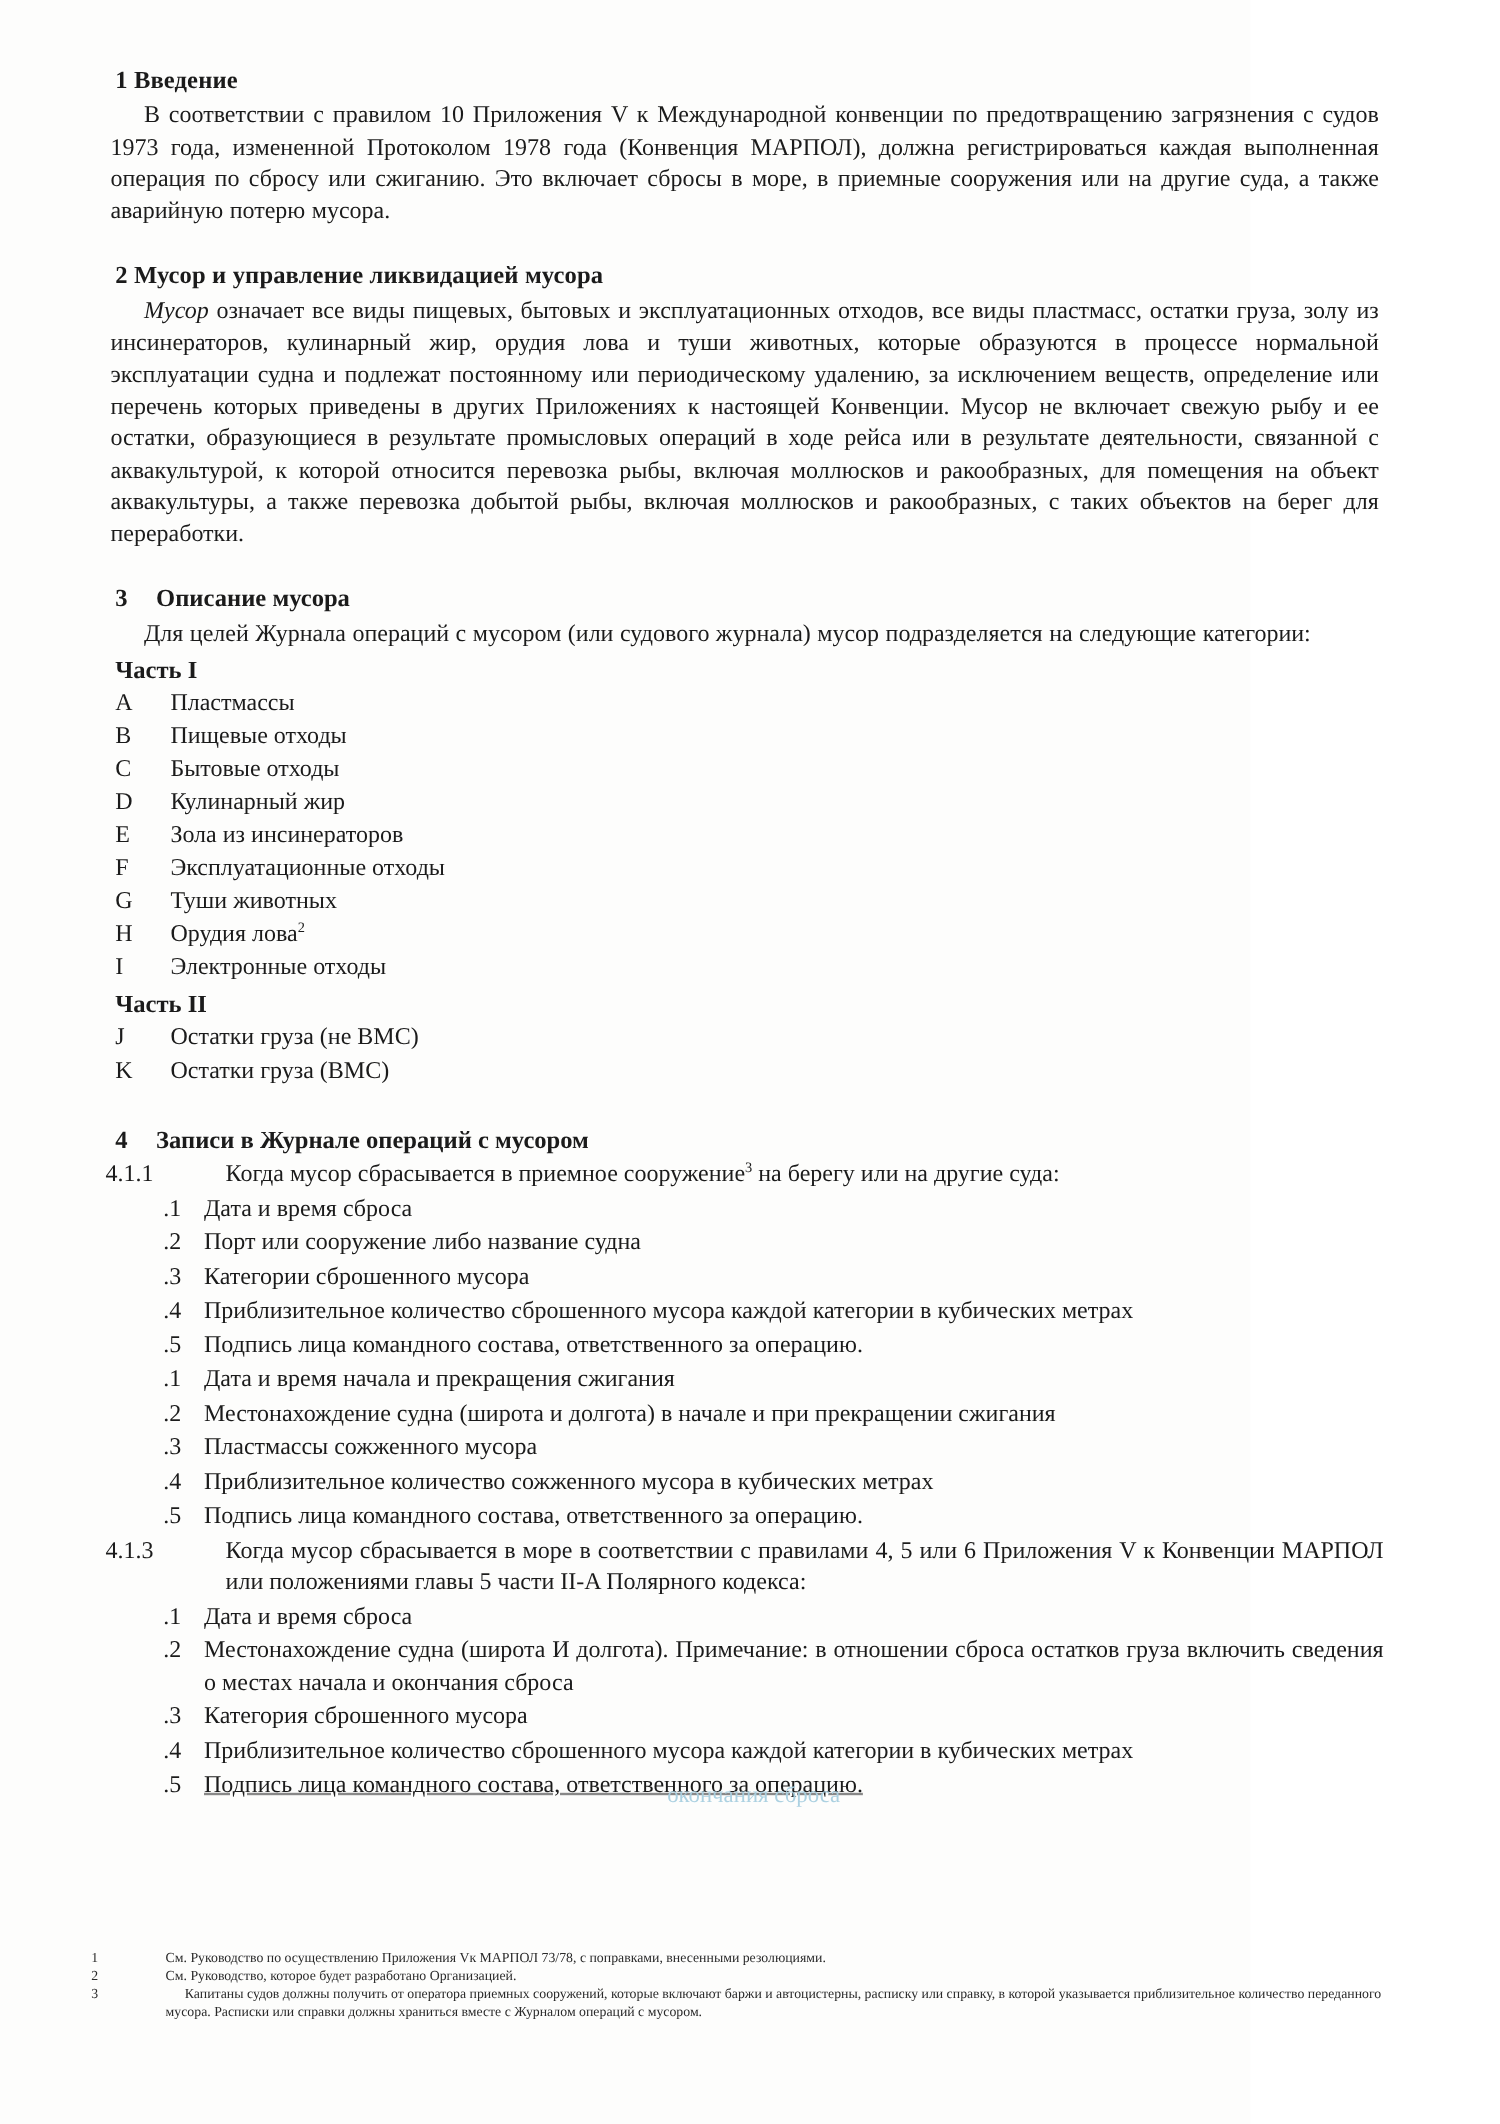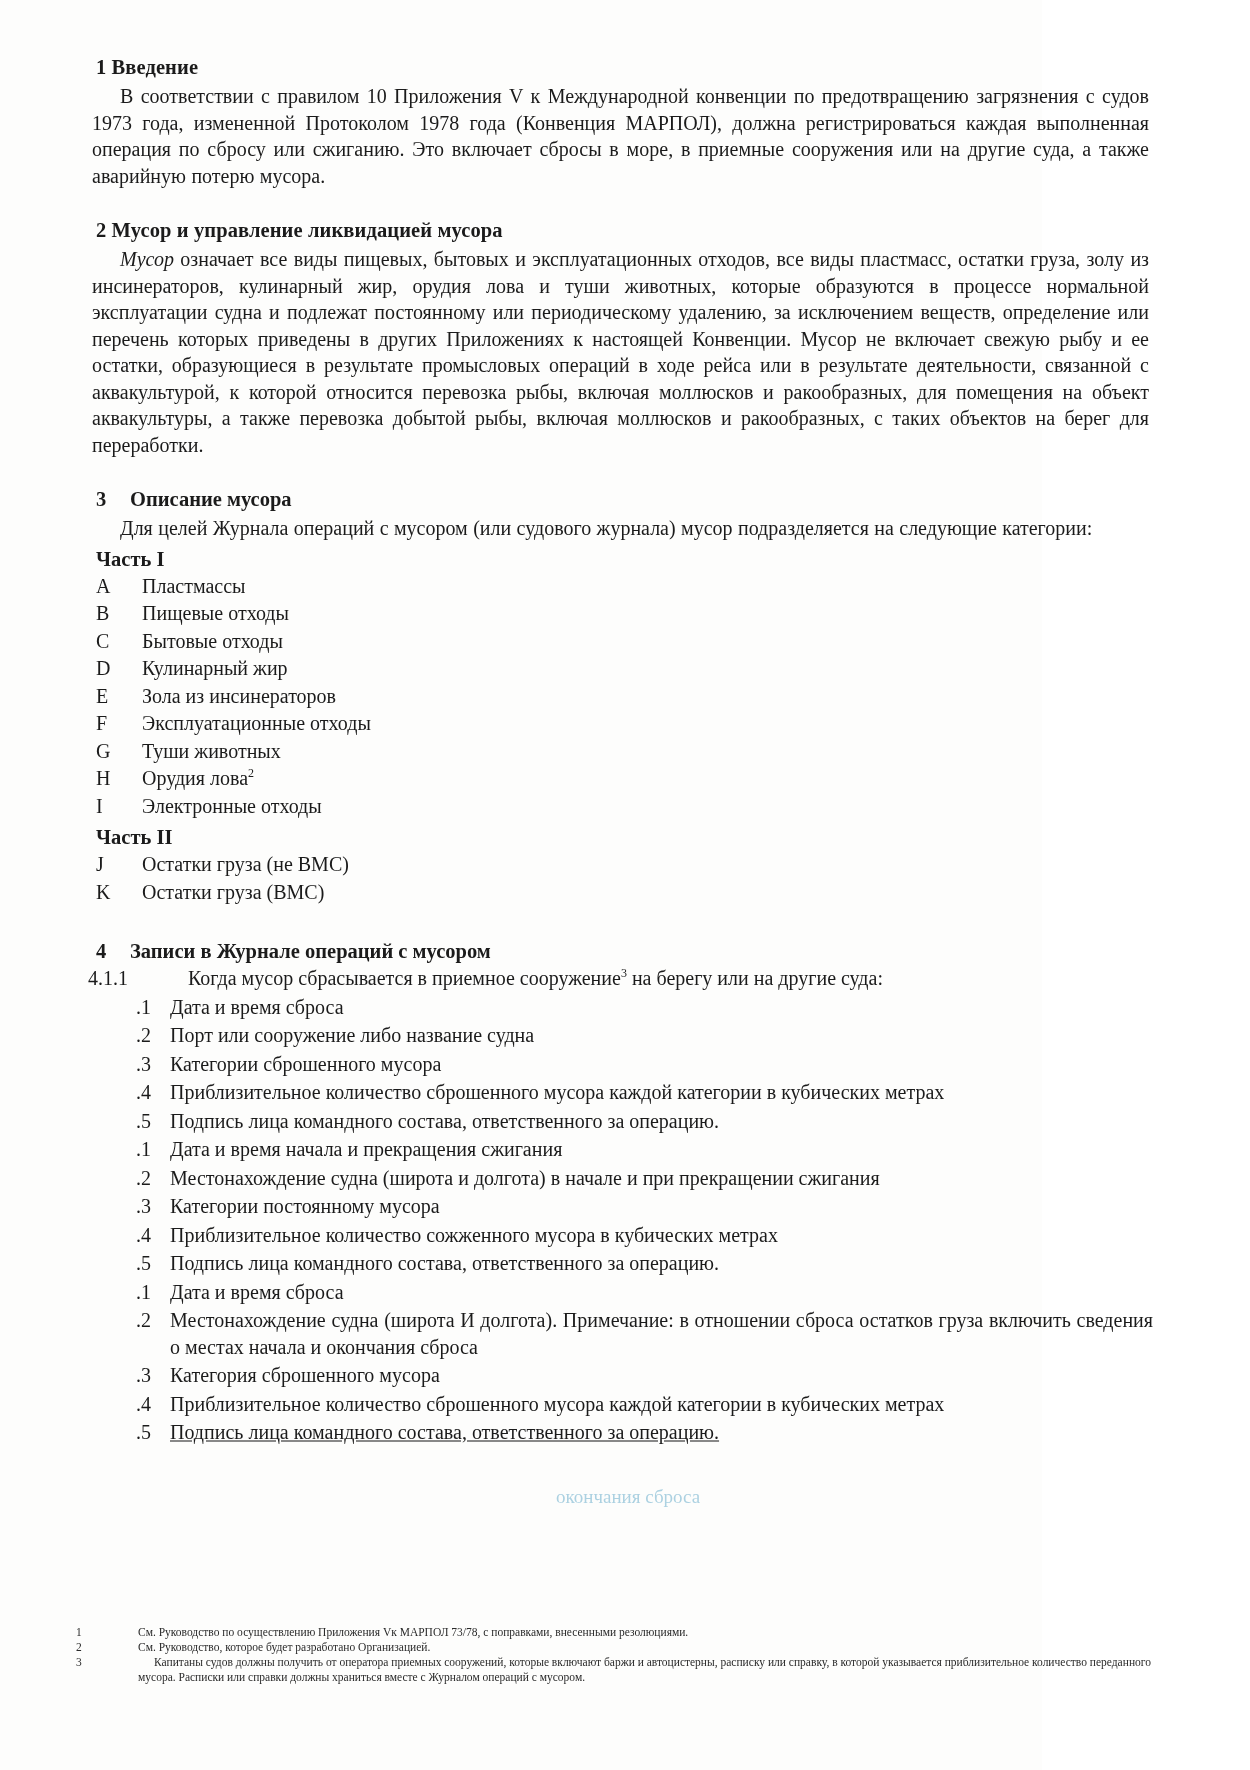--- a/index.html
+++ b/index.html
@@ -240,31 +240,35 @@
     <div class="num-item lvl3">
         <span class="tag">.1</span>
         <span class="txt">Дата и время начала и прекращения сжигания</span>
       </div>
     <div class="num-item lvl3">
         <span class="tag">.2</span>
         <span class="txt">Местонахождение судна (широта и долгота) в начале и при прекращении сжигания</span>
       </div>
     <div class="num-item lvl3">
         <span class="tag">.3</span>
-        <span class="txt">Категории постоянному мусора</span>
+        <span class="txt">Пластмассы сожженного мусора</span>
       </div>
     <div class="num-item lvl3">
         <span class="tag">.4</span>
         <span class="txt">Приблизительное количество сожженного мусора в кубических метрах</span>
       </div>
     <div class="num-item lvl3">
         <span class="tag">.5</span>
         <span class="txt">Подпись лица командного состава, ответственного за операцию.</span>
       </div>
 
+    <div class="num-item lvl2">
+      <span class="tag">4.1.3</span>
+      <span class="txt">Когда мусор сбрасывается в море в соответствии с правилами 4, 5 или 6 Приложения V к Конвенции МАРПОЛ или положениями главы 5 части II-A Полярного кодекса:</span>
+    </div>
 
     <div class="num-item lvl3">
         <span class="tag">.1</span>
         <span class="txt">Дата и время сброса</span>
       </div>
     <div class="num-item lvl3">
         <span class="tag">.2</span>
         <span class="txt">Местонахождение судна (широта И долгота). Примечание: в отношении сброса остатков груза включить сведения о местах начала и окончания сброса</span>
       </div>
     <div class="num-item lvl3">

